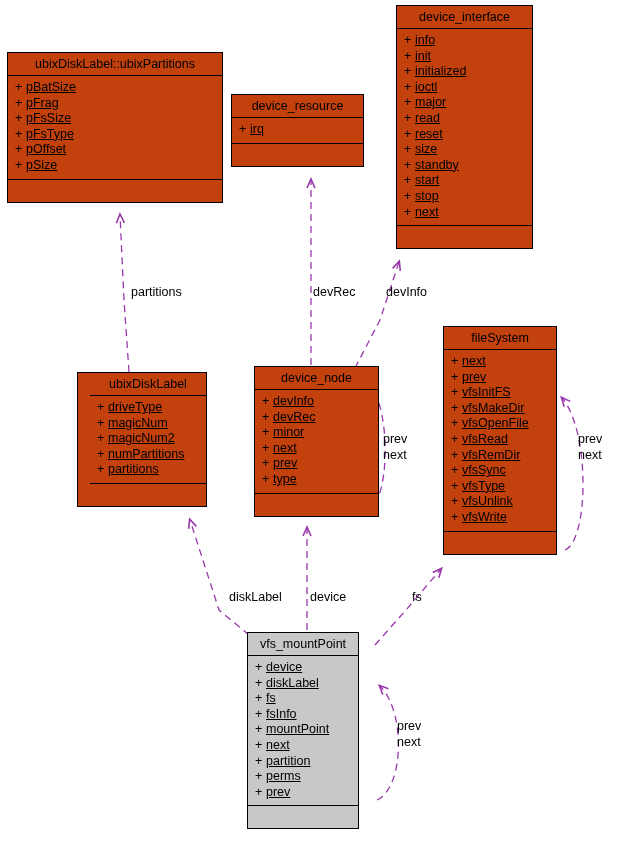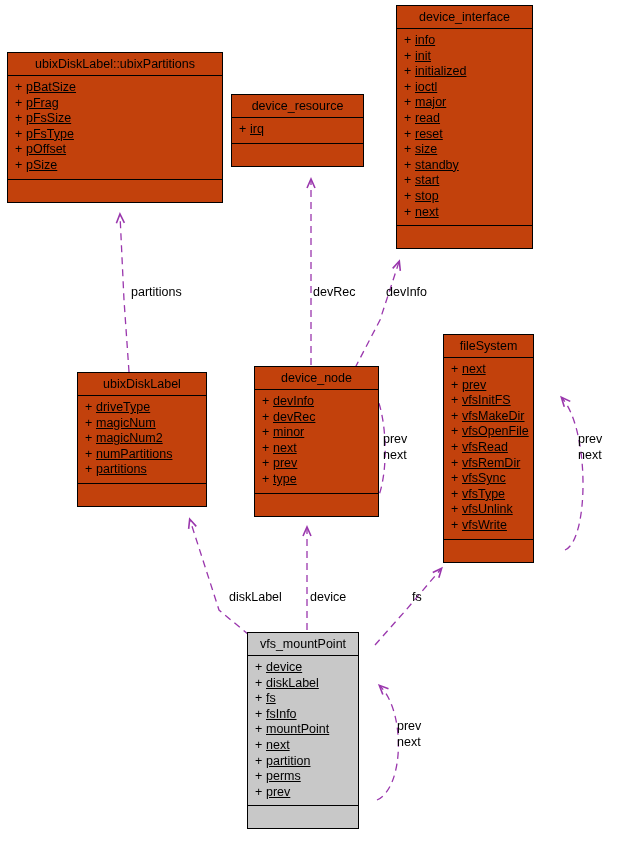--- a/index.html
+++ b/index.html
@@ -149,21 +149,21 @@
       <div class="member"><span class="plus">+</span><span>size</span></div>
       <div class="member"><span class="plus">+</span><span>standby</span></div>
       <div class="member"><span class="plus">+</span><span>start</span></div>
       <div class="member"><span class="plus">+</span><span>stop</span></div>
       <div class="member"><span class="plus">+</span><span>next</span></div>
     </div>
     <div class="compartment-sep"></div>
     <div class="methods-empty"></div>
   </div>
 
-  <div class="uml-class" style="left:77px; top:372px; width:130px;">
+  <div class="uml-class" style="left:77px; top:372px; width:130px;padding-left:12px;">
     <div class="class-title">ubixDiskLabel</div>
     <div class="compartment-sep"></div>
     <div class="member-list">
       <div class="member"><span class="plus">+</span><span>driveType</span></div>
       <div class="member"><span class="plus">+</span><span>magicNum</span></div>
       <div class="member"><span class="plus">+</span><span>magicNum2</span></div>
       <div class="member"><span class="plus">+</span><span>numPartitions</span></div>
       <div class="member"><span class="plus">+</span><span>partitions</span></div>
     </div>
     <div class="compartment-sep"></div>
@@ -178,21 +178,21 @@
       <div class="member"><span class="plus">+</span><span>devRec</span></div>
       <div class="member"><span class="plus">+</span><span>minor</span></div>
       <div class="member"><span class="plus">+</span><span>next</span></div>
       <div class="member"><span class="plus">+</span><span>prev</span></div>
       <div class="member"><span class="plus">+</span><span>type</span></div>
     </div>
     <div class="compartment-sep"></div>
     <div class="methods-empty"></div>
   </div>
 
-  <div class="uml-class" style="left:443px; top:334px; width:91px;">
+  <div class="uml-class" style="left:443px; top:326px; width:114px;">
     <div class="class-title">fileSystem</div>
     <div class="compartment-sep"></div>
     <div class="member-list">
       <div class="member"><span class="plus">+</span><span>next</span></div>
       <div class="member"><span class="plus">+</span><span>prev</span></div>
       <div class="member"><span class="plus">+</span><span>vfsInitFS</span></div>
       <div class="member"><span class="plus">+</span><span>vfsMakeDir</span></div>
       <div class="member"><span class="plus">+</span><span>vfsOpenFile</span></div>
       <div class="member"><span class="plus">+</span><span>vfsRead</span></div>
       <div class="member"><span class="plus">+</span><span>vfsRemDir</span></div>

